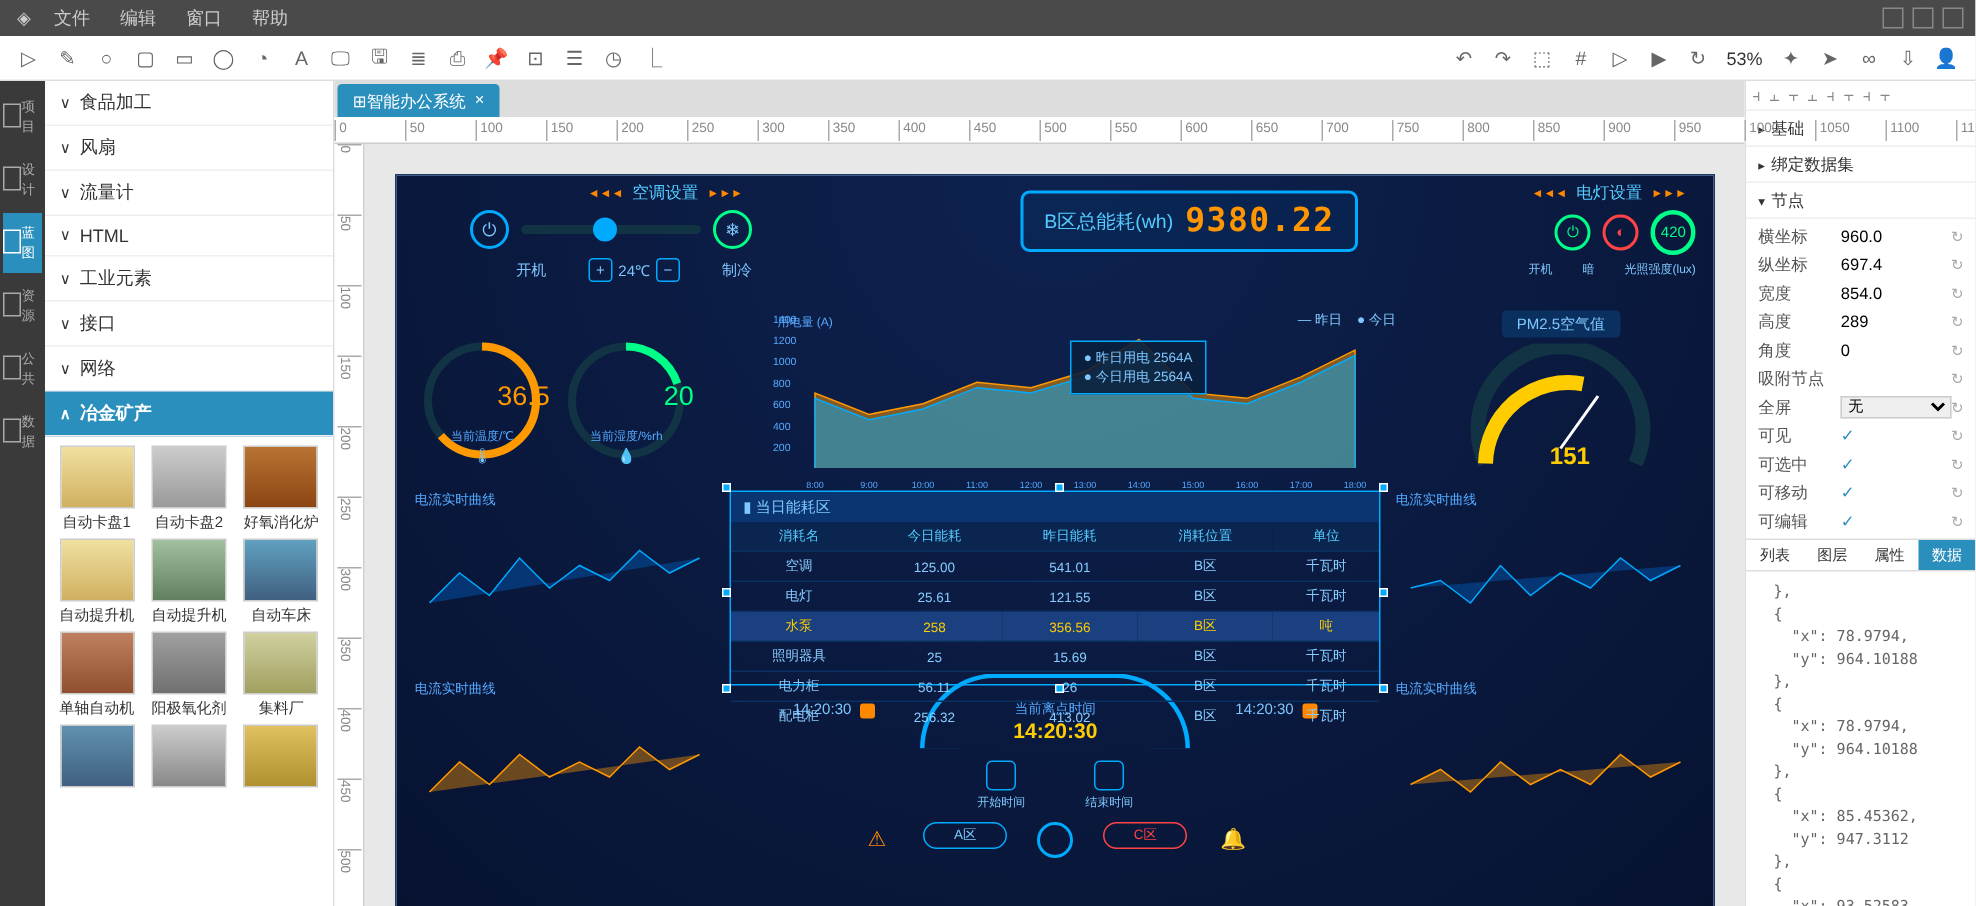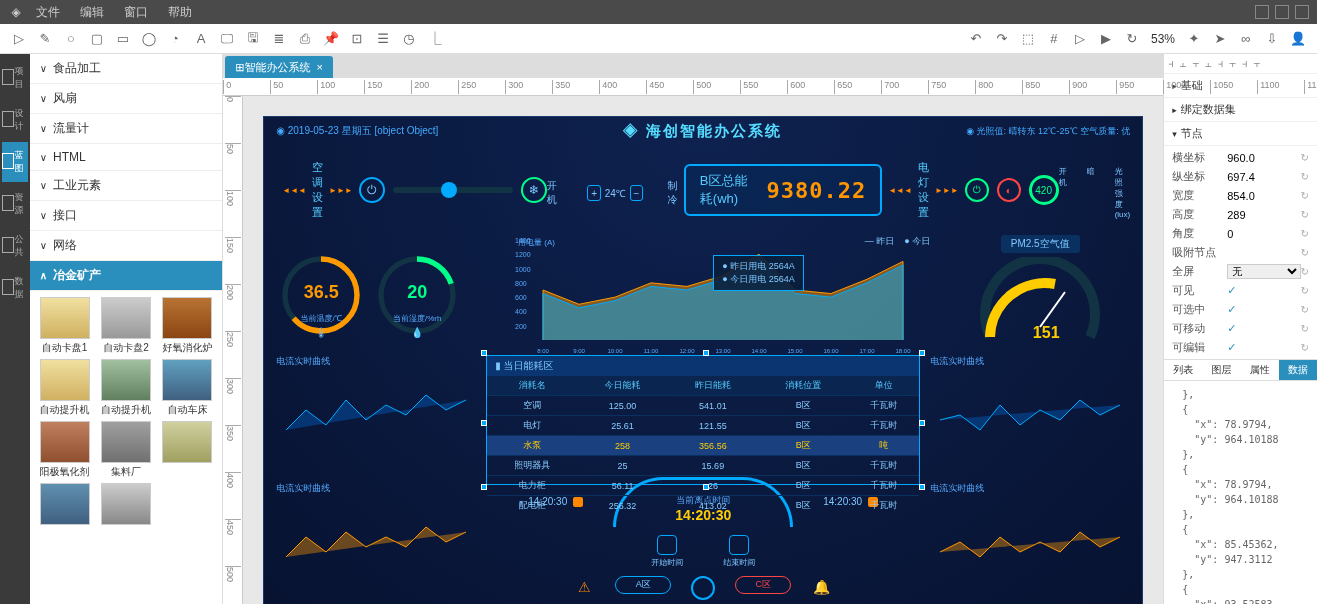--- a/index.html
+++ b/index.html
@@ -46,21 +46,21 @@
 .ruler-v{width:20px;background:#fff;position:relative;font-size:9px;color:#888;border-right:1px solid #ccc}
 .ruler-v .tick{position:absolute;left:2px;border-top:1px solid #aaa;width:16px;writing-mode:vertical-lr}
 .canvas{flex:1;background:#e8e8e8;overflow:auto;position:relative;padding:20px}
 .dashboard{width:880px;height:520px;background:#0a1940;background:radial-gradient(circle at 50% 0%,#0e2250,#071230);border:1px solid #1a3a6a;position:relative;color:#7fc8ff;font-size:10px}
 .db-header{height:28px;display:flex;align-items:center;padding:0 12px;font-size:10px}
 .db-header .dt{color:#4af}
 .db-header .spacer{flex:1}
 .db-header .title{font-size:15px;color:#5df;font-weight:bold;letter-spacing:2px}
 .db-header .status{color:#4af;font-size:9px}
 .db-row1{display:flex;padding:0 12px;height:90px}
-.panel{flex:1;display:flex;flex-direction:row;align-items:center}
+.panel{flex:1;display:flex;flex-direction:column;align-items:flex-end}
 .panel-title{color:#5cf;font-size:11px;margin:4px 0;display:flex;align-items:center}
 .panel-title::before,.panel-title::after{content:"◄◄◄";color:#f80;font-size:8px;margin:0 6px}
 .panel-title::after{content:"►►►"}
 .ac-ctrl{display:flex;align-items:center;gap:8px}
 .knob{width:26px;height:26px;border:2px solid #0af;border-radius:50%;display:flex;align-items:center;justify-content:center;font-size:12px}
 .knob.green{border-color:#0f8}
 .slider-track{width:120px;height:6px;background:#134;border-radius:3px;position:relative}
 .slider-thumb{position:absolute;left:40%;top:-5px;width:16px;height:16px;background:#0af;border-radius:50%}
 .temp-ctrl{display:flex;align-items:center;gap:4px;margin-top:6px;font-size:10px}
 .temp-btn{width:16px;height:16px;border:1px solid #0af;border-radius:3px;display:flex;align-items:center;justify-content:center;cursor:pointer}
@@ -68,21 +68,21 @@
 .energy-box{border:2px solid #0af;border-radius:6px;padding:6px 14px;display:flex;align-items:center;gap:8px;background:rgba(0,50,100,.3)}
 .energy-label{color:#5cf;font-size:13px}
 .energy-val{font-family:monospace;font-size:22px;color:#ff9500;font-weight:bold;letter-spacing:1px}
 .light-ctrl{display:flex;align-items:center;gap:8px}
 .light-knob{width:24px;height:24px;border:2px solid #0f8;border-radius:50%;display:flex;align-items:center;justify-content:center;font-size:10px;color:#0f8}
 .light-knob.red{border-color:#f44;color:#f44}
 .db-row2{display:flex;padding:0 12px;height:120px;gap:10px}
 .gauge-pair{width:200px;display:flex;gap:6px;align-items:center}
 .gauge{width:90px;height:90px;position:relative}
 .gauge svg{width:100%;height:100%}
-.gauge-val{position:absolute;top:35%;left:0;right:0;text-align:center;font-size:18px;font-weight:bold}
+.gauge-val{position:absolute;top:35%;left:0;right:0;text-align:right;font-size:18px;font-weight:normal}
 .gauge-val.orange{color:#f90}
 .gauge-val.green{color:#0f8}
 .gauge-lbl{position:absolute;bottom:18%;left:0;right:0;text-align:center;font-size:8px;color:#5af}
 .gauge-icon{position:absolute;bottom:2px;left:0;right:0;text-align:center;font-size:10px}
 .chart-area{flex:1;position:relative}
 .area-chart{width:100%;height:100%}
 .chart-legend{position:absolute;top:0;right:10px;display:flex;gap:10px;font-size:9px}
 .chart-tooltip{position:absolute;top:20px;left:50%;background:rgba(10,30,60,.9);border:1px solid #0af;padding:4px 8px;font-size:9px}
 .pm-gauge{width:180px;display:flex;flex-direction:column;align-items:center}
 .pm-title{background:#0a3060;padding:2px 10px;border-radius:3px;font-size:10px;margin-bottom:4px}
@@ -266,20 +266,24 @@
     <div class="thumb">
             <div class="timg"></div>
             <span>自动提升机</span>
           </div>
     <div class="thumb">
             <div class="timg"></div>
             <span>自动车床</span>
           </div>
     <div class="thumb">
             <div class="timg"></div>
+            <span>单轴自动机</span>
+          </div>
+    <div class="thumb">
+            <div class="timg"></div>
             <span>阳极氧化剂</span>
           </div>
     <div class="thumb">
             <div class="timg"></div>
             <span>集料厂</span>
           </div>
     <div class="thumb">
             <div class="timg"></div>
             <span></span>
           </div>
@@ -338,27 +342,20 @@
             <div class="tick" style="top: 235px;">250</div>
             <div class="tick" style="top: 282px;">300</div>
             <div class="tick" style="top: 329px;">350</div>
             <div class="tick" style="top: 376px;">400</div>
             <div class="tick" style="top: 423px;">450</div>
             <div class="tick" style="top: 470px;">500</div>
           </div>
     <div class="canvas">
 
      <div class="dashboard">
-      <div class="db-header">
-       <span class="dt">◉ <span>2019-05-23</span>  <span>星期五</span>  <span>[object Object]</span></span>
-       <span class="spacer"></span>
-       <span class="title">◈ <span>海创智能办公系统</span></span>
-       <span class="spacer"></span>
-       <span class="status">◉ <span>光照值: 晴转东  12℃-25℃  空气质量: 优</span></span>
-      </div>
 
       <div class="db-row1">
        <div class="panel">
         <div class="panel-title">空调设置</div>
         <div class="ac-ctrl">
          <div class="knob">⏻</div>
          <div class="slider-track">
                       <div class="slider-thumb"></div>
                     </div>
          <div class="knob green">❄</div>

